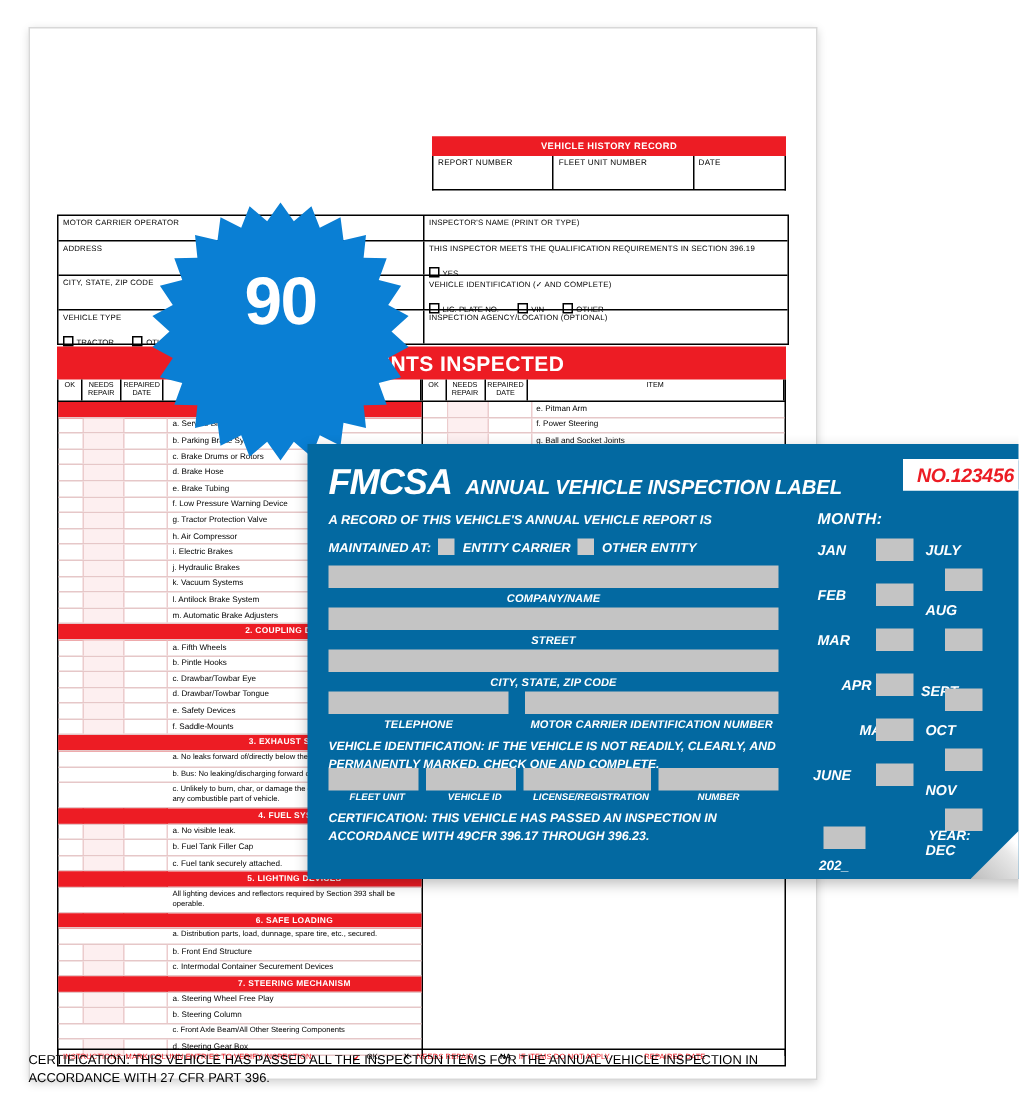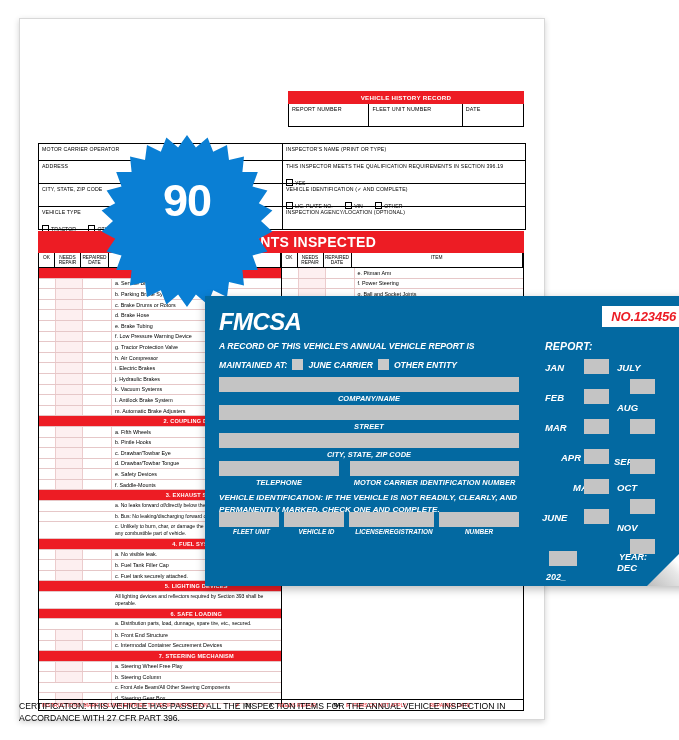--- a/index.html
+++ b/index.html
@@ -540,28 +540,29 @@
       <g id="starburst">
           <polygon points="87.0,1.0 95.9,13.5 107.6,3.5 113.2,17.8 127.0,10.9 129.0,26.1 144.0,22.6 142.4,37.9 157.8,38.1 152.5,52.6 167.4,56.5 158.8,69.3 172.4,76.6 161.0,87.0 172.4,97.4 158.8,104.7 167.4,117.5 152.5,121.4 157.8,135.9 142.4,136.1 144.0,151.4 129.0,147.9 127.0,163.1 113.2,156.2 107.6,170.5 95.9,160.5 87.0,173.0 78.1,160.5 66.4,170.5 60.8,156.2 47.0,163.1 45.0,147.9 30.0,151.4 31.6,136.1 16.2,135.9 21.5,121.4 6.6,117.5 15.2,104.7 1.6,97.4 13.0,87.0 1.6,76.6 15.2,69.3 6.6,56.5 21.5,52.6 16.2,38.1 31.6,37.9 30.0,22.6 45.0,26.1 47.0,10.9 60.8,17.8 66.4,3.5 78.1,13.5" fill="#0a7fd4"></polygon>
         </g>
     </svg>
     <div class="b1">90</div>
   </div>
 
   <div class="label">
     <div class="lbl-top">
       <span class="fmcsa">FMCSA</span>
+      <span class="avil">ANNUAL VEHICLE INSPECTION LABEL</span>
     </div>
     <div class="nobox">NO.123456</div>
 
     <div class="rec">A RECORD OF THIS VEHICLE'S ANNUAL VEHICLE REPORT IS</div>
     <div class="maint">
       <span>MAINTAINED AT:</span>
       <span class="sq"></span>
-      <span>JUNE CARRIER</span>
+      <span>ENTITY CARRIER</span>
       <span class="sq"></span>
       <span>OTHER ENTITY</span>
     </div>
 
     <div class="gbar" style="left:14px;top:81px;width:300px;"></div>
     <div class="cap" style="left:14px;top:98px;width:300px;">COMPANY/NAME</div>
 
     <div class="gbar" style="left:14px;top:109px;width:300px;"></div>
     <div class="cap" style="left:14px;top:126px;width:300px;">STREET</div>
 
@@ -578,22 +579,23 @@
     <div class="gbar" style="left:14px;top:216px;width:60px;"></div>
     <div class="gbar" style="left:79px;top:216px;width:60px;"></div>
     <div class="gbar" style="left:144px;top:216px;width:85px;"></div>
     <div class="gbar" style="left:234px;top:216px;width:80px;"></div>
     <div class="fl-hdr">
       <span style="width:65px;text-align:center">FLEET UNIT</span>
       <span style="width:65px;text-align:center">VEHICLE ID</span>
       <span style="width:90px;text-align:center">LICENSE/REGISTRATION</span>
       <span style="width:80px;text-align:center">NUMBER</span>
     </div>
-
-    <div class="monthhdr">REPORT:</div>
+    <div class="certtxt">CERTIFICATION: THIS VEHICLE HAS PASSED AN INSPECTION IN ACCORDANCE WITH 49CFR 396.17 THROUGH 396.23.</div>
+
+    <div class="monthhdr">MONTH:</div>
 
     <div class="mcol" style="left:340px;top:66px;">JAN</div>
     <div class="mbox" style="left:379px;top:63px;"></div>
     <div class="mcol" style="left:340px;top:96px;">FEB</div>
     <div class="mbox" style="left:379px;top:93px;"></div>
     <div class="mcol" style="left:340px;top:126px;">MAR</div>
     <div class="mbox" style="left:379px;top:123px;"></div>
     <div class="mcol" style="left:356px;top:156px;">APR</div>
     <div class="mbox" style="left:379px;top:153px;"></div>
     <div class="mcol" style="left:340px;top:186px;padding-left:28px;">MAY</div>

